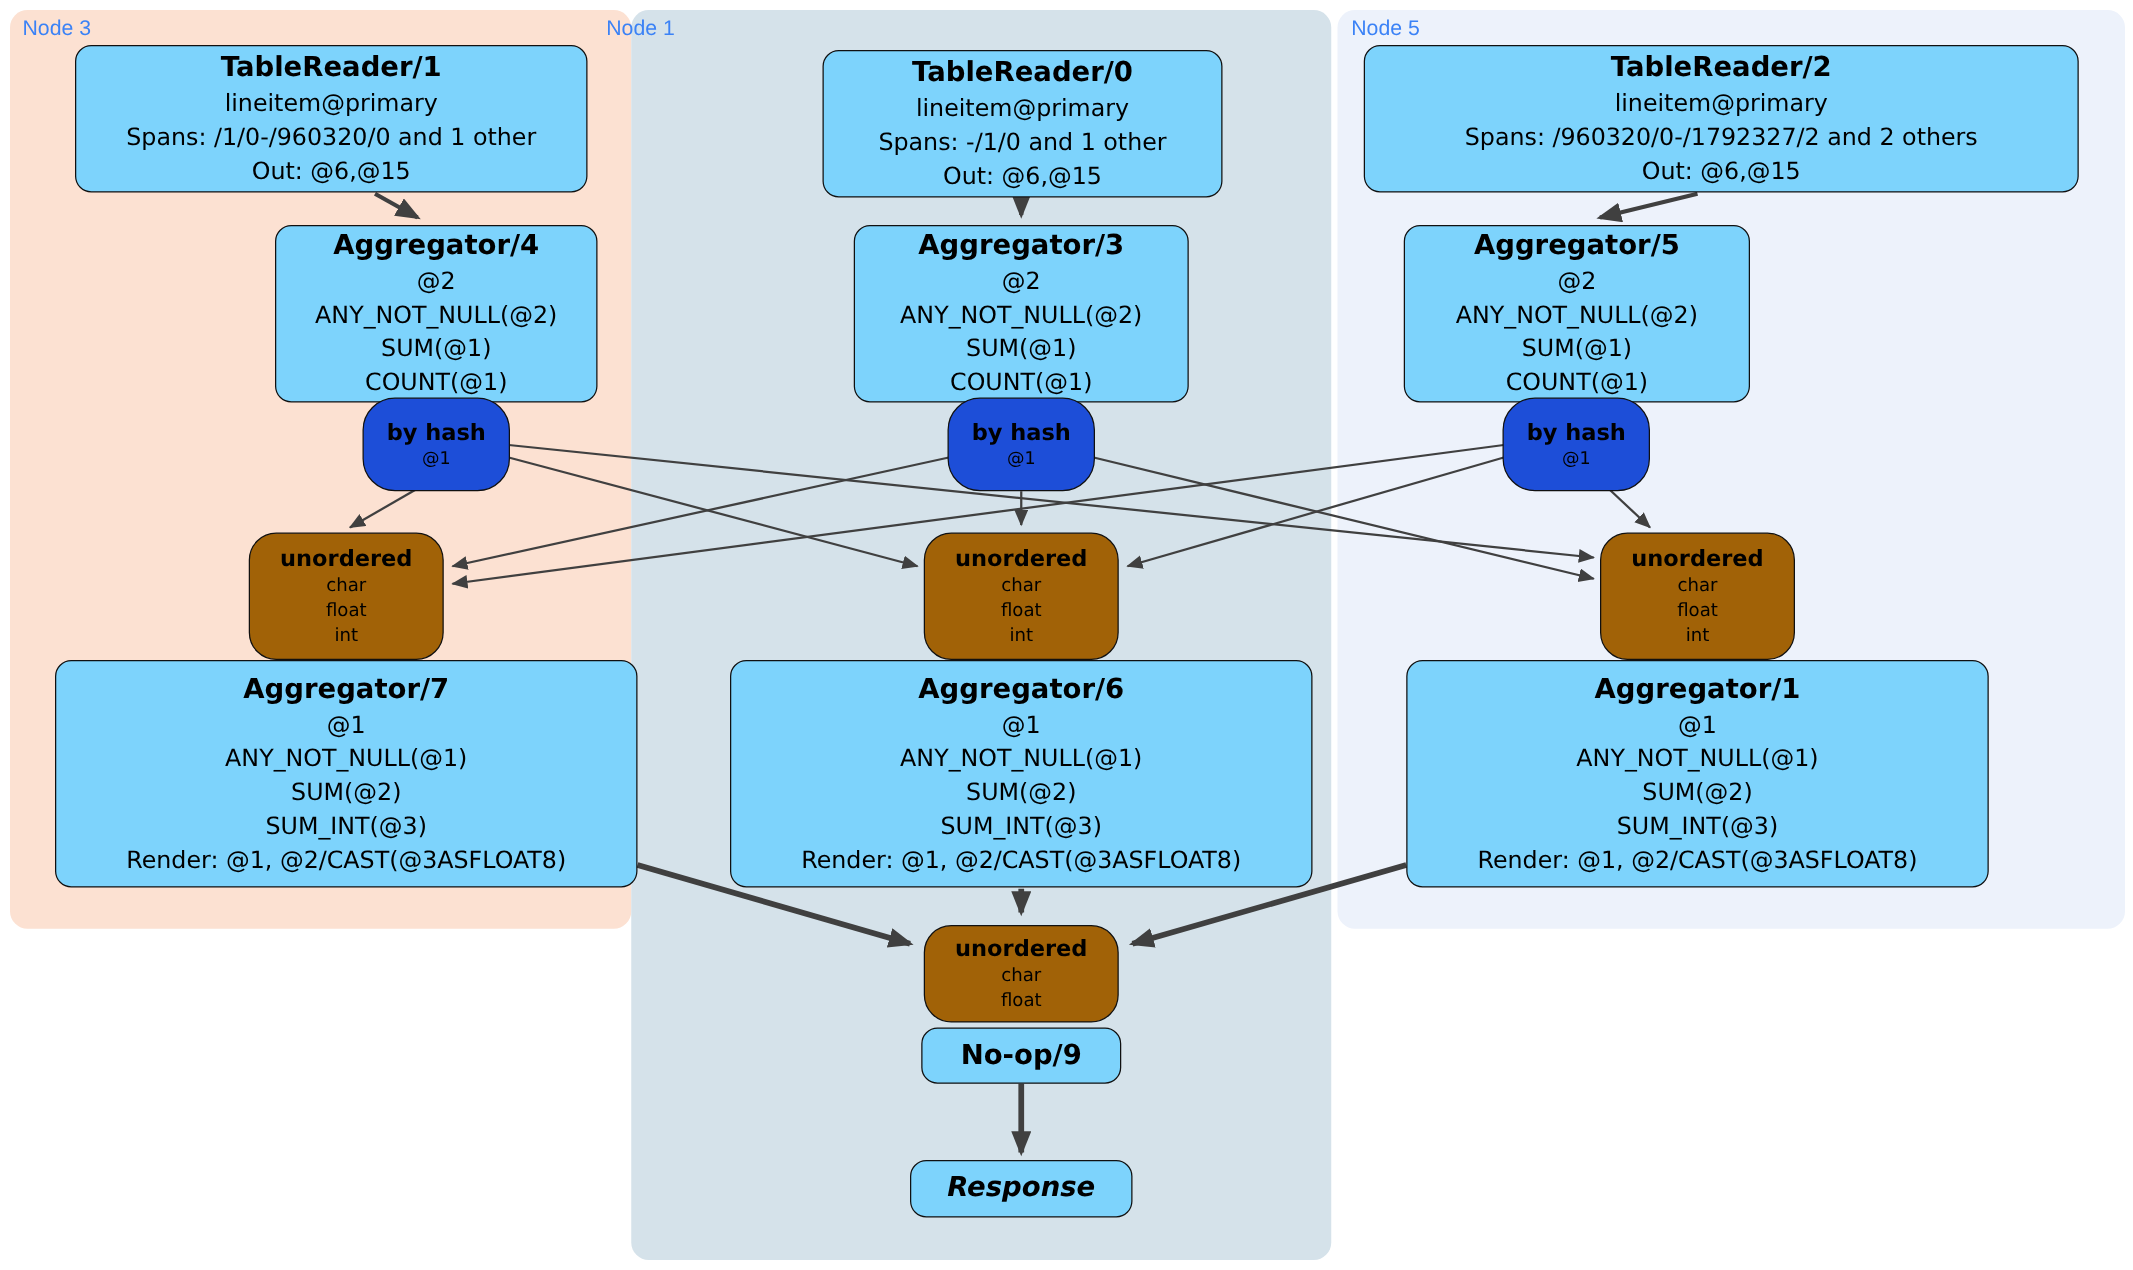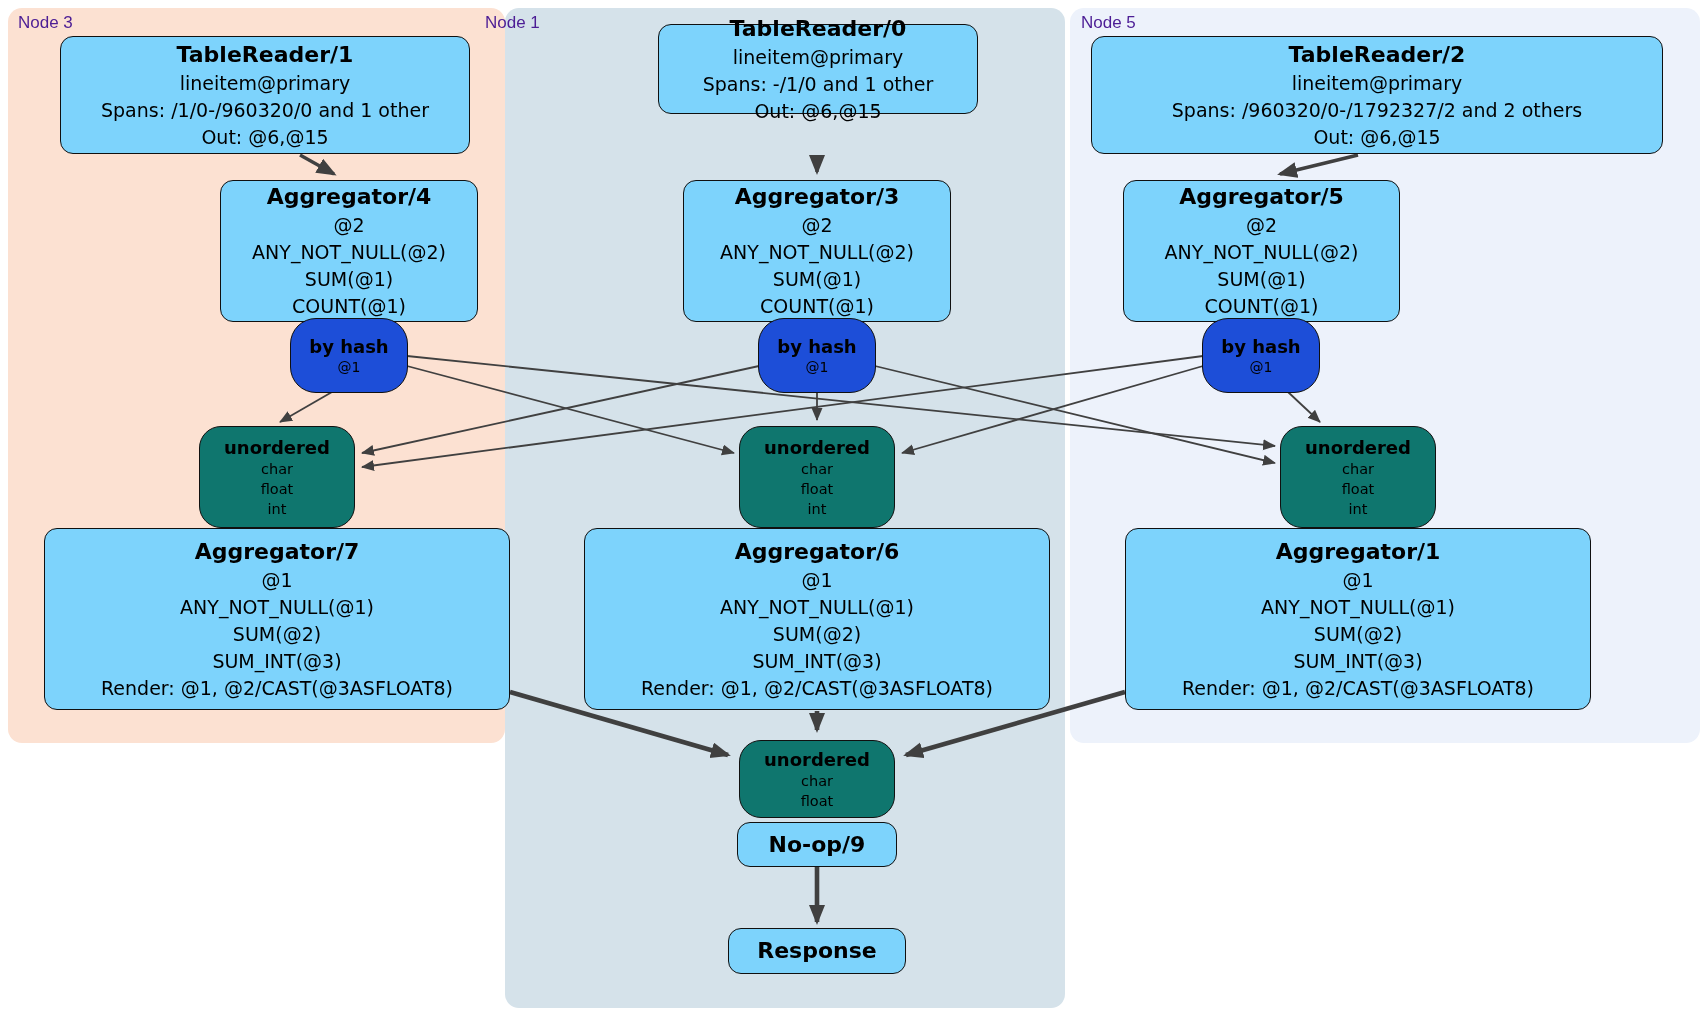--- a/index.html
+++ b/index.html
@@ -4,39 +4,39 @@
 <style>
   html,body{margin:0;padding:0;background:#ffffff;}
   .canvas{
     position:relative;width:1706px;height:1016px;background:#ffffff;overflow:hidden;
     font-family:"DejaVu Sans","Liberation Sans",sans-serif;color:#000;
   }
   .region{position:absolute;border-radius:14px;}
   .region-node3{left:8px;top:8px;width:497px;height:735px;background:#fce1d2;}
   .region-node1{left:505px;top:8px;width:560px;height:1000px;background:#d5e2ea;}
   .region-node2{left:1070px;top:8px;width:630px;height:735px;background:#edf2fb;}
-  .rlabel{position:absolute;font-size:17px;line-height:17px;color:#4c1d95;
+  .rlabel{position:absolute;font-size:17px;line-height:17px;color:#3b82f6;
     font-family:"Liberation Sans","DejaVu Sans",sans-serif;}
   svg.edges{position:absolute;left:0;top:0;width:1706px;height:1016px;}
   .proc{
     position:absolute;background:#7dd3fc;border:1.6px solid #101010;border-radius:13px;
     display:flex;flex-direction:column;justify-content:center;align-items:center;
     text-align:right;box-sizing:border-box;padding:2px 6px;
   }
   .proc .title{font-weight:bold;font-size:22px;line-height:30px;}
   .proc .line{font-size:19px;line-height:27px;white-space:nowrap;}
   .router{
     position:absolute;background:#1d4ed8;border:1.6px solid #101010;border-radius:26px;
     display:flex;flex-direction:column;justify-content:center;align-items:center;
     text-align:center;box-sizing:border-box;
   }
   .router .title{font-weight:bold;font-size:18px;line-height:22px;}
   .router .detail{font-size:14px;line-height:18px;}
   .sync{
-    position:absolute;background:#0f766e;border:1.6px solid #101010;border-radius:22px;
+    position:absolute;background:#a16207;border:1.6px solid #101010;border-radius:22px;
     display:flex;flex-direction:column;justify-content:center;align-items:center;
     text-align:center;box-sizing:border-box;
   }
   .sync .title{font-weight:bold;font-size:18px;line-height:23px;}
   .sync .line{font-size:14.5px;line-height:20px;}
   .edge{stroke:#404040;fill:none;}
   .e-thin{stroke-width:1.8px;}
   .e-mid{stroke-width:3.4px;}
   .e-thick{stroke-width:4.6px;}
 </style>
@@ -83,21 +83,21 @@
 
     <line class="edge e-thick" x1="817" y1="867" x2="817" y2="922" marker-end="url(#mthick)"></line>
   </svg>
 
   <div class="proc" style="left:60px;top:36px;width:410px;height:118px;">
     <div class="title">TableReader/1</div>
     <div class="line">lineitem@primary</div>
     <div class="line">Spans: /1/0-/960320/0 and 1 other</div>
     <div class="line">Out: @6,@15</div>
   </div>
-  <div class="proc" style="left:658px;top:24px;width:320px;height:90px;">
+  <div class="proc" style="left:658px;top:40px;width:320px;height:118px;">
     <div class="title">TableReader/0</div>
     <div class="line">lineitem@primary</div>
     <div class="line">Spans: -/1/0 and 1 other</div>
     <div class="line">Out: @6,@15</div>
   </div>
   <div class="proc" style="left:1091px;top:36px;width:572px;height:118px;">
     <div class="title">TableReader/2</div>
     <div class="line">lineitem@primary</div>
     <div class="line">Spans: /960320/0-/1792327/2 and 2 others</div>
     <div class="line">Out: @6,@15</div>
@@ -183,17 +183,17 @@
   </div>
 
   <div class="sync" style="left:739px;top:740px;width:156px;height:78px;">
     <div class="title">unordered</div>
     <div class="line">char</div>
     <div class="line">float</div>
   </div>
   <div class="proc" style="left:737px;top:822px;width:160px;height:45px;">
     <div class="title">No-op/9</div>
   </div>
-  <div class="proc" style="left:728px;top:928px;width:178px;height:46px;">
+  <div class="proc" style="left:728px;top:928px;width:178px;height:46px;font-style:italic;">
     <div class="title">Response</div>
   </div>
 
 </div>
 
 </body></html>

